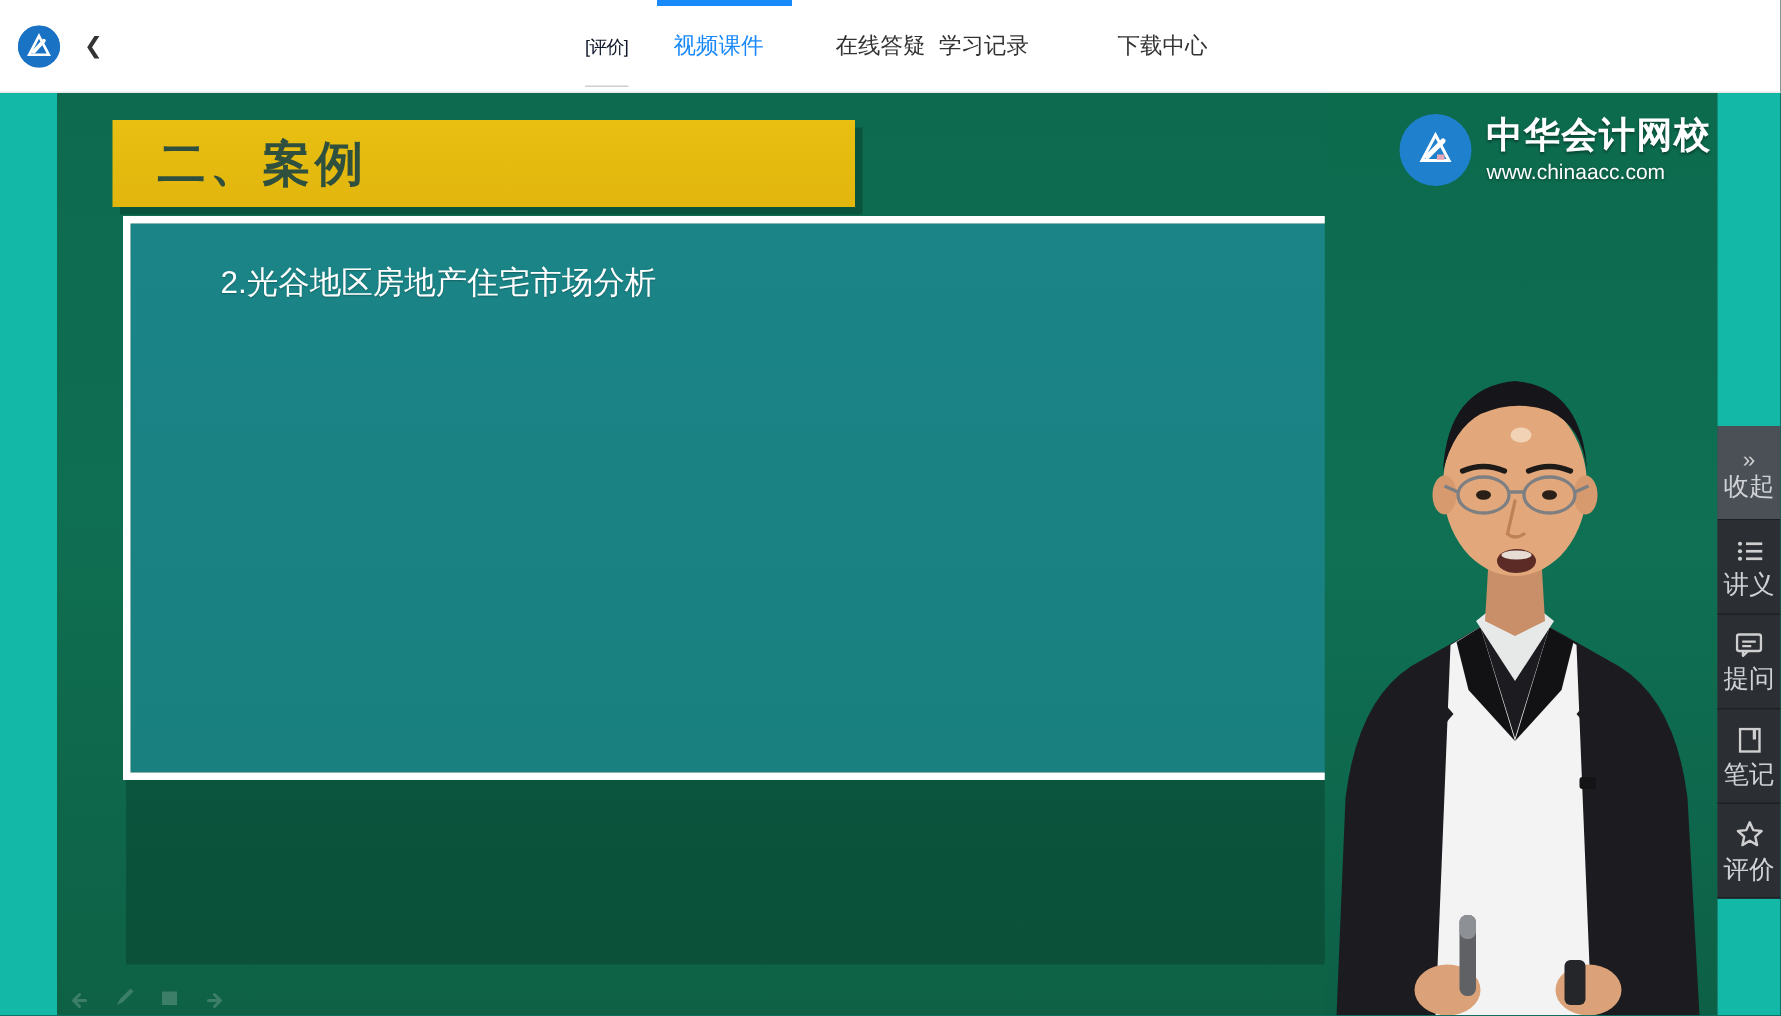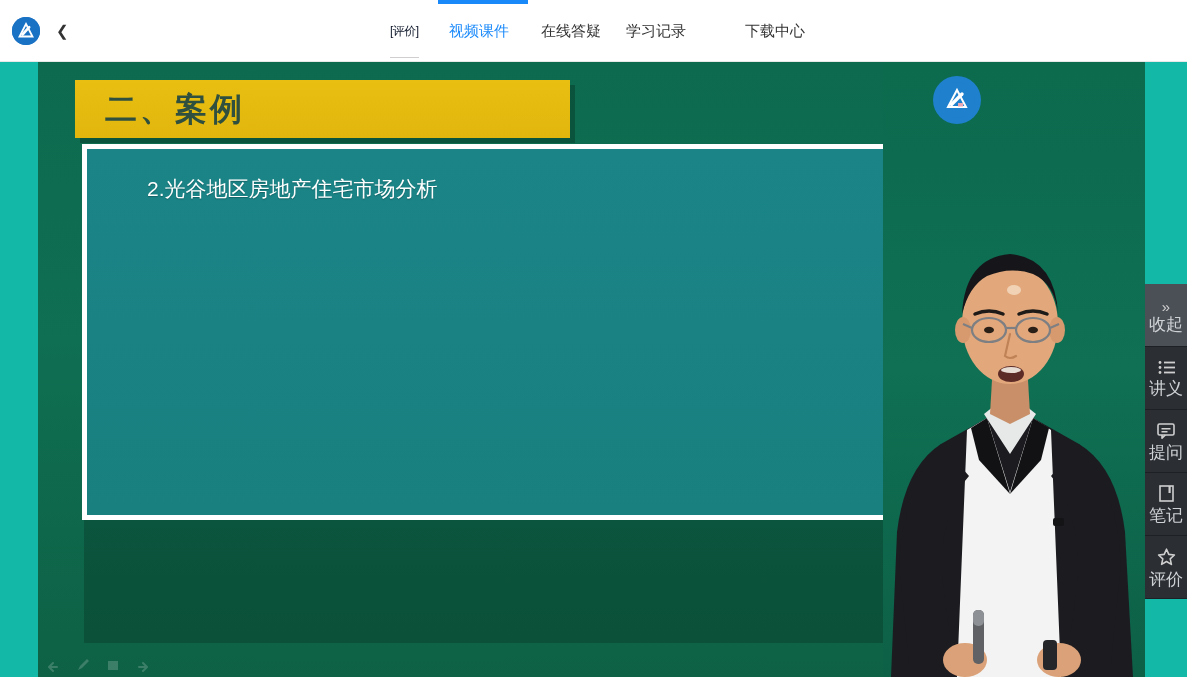--- a/index.html
+++ b/index.html
@@ -35,21 +35,21 @@
     border-bottom:1px solid #cfcfcf; padding-bottom:17px;
     letter-spacing:-0.5px;
   }
   .nav-tab {
     position:absolute; top:20px;
     font-size:15px; color:#333; line-height:22px;
     white-space:nowrap; cursor:pointer;text-align:right;
   }
   .nav-tab.active { color:#1989fa; }
   #tab-0 { left:449px; }
-  #tab-1 { left:541px; }
+  #tab-1 { left:557px; }
   #tab-2 { left:626px; }
   #tab-3 { left:725px;margin-left:20px; }
 
   
   #stage {
     position:absolute; left:0; top:62px; width:1187px; height:615px;
     background:#14b8a6; overflow:hidden;
   }
   
   #slide {
@@ -252,20 +252,24 @@
     </div>
 
     <div id="watermark">
       <div id="wm-circle">
         <svg width="36" height="36" viewBox="0 0 36 36">
           <circle cx="18" cy="18" r="18" fill="#1f80cd"></circle>
           <path d="M18 8 L27 25 L9 25 Z" fill="none" stroke="#ffffff" stroke-width="2"></path>
           <path d="M12.5 22.5 L23 12" stroke="#ffffff" stroke-width="3.4" stroke-linecap="round"></path>
           <path d="M19 21 L24 21 L24 24.5 L19 24.5 Z" fill="#e9a7b4"></path>
         </svg>
+      </div>
+      <div id="wm-text">
+        <span id="wm-cn">中华会计网校</span>
+        <span id="wm-url">www.chinaacc.com</span>
       </div>
     </div>
 
     <div id="slide-toolbar">
       <span class="tool-ic">
         <svg width="14" height="14" viewBox="0 0 14 14">
             <path d="M11 9 L4 9 M7 5 L3 9 L7 13" stroke="#dfe6e2" stroke-width="2" fill="none" stroke-linecap="round" stroke-linejoin="round"></path>
           </svg>
       </span>
       <span class="tool-ic">

